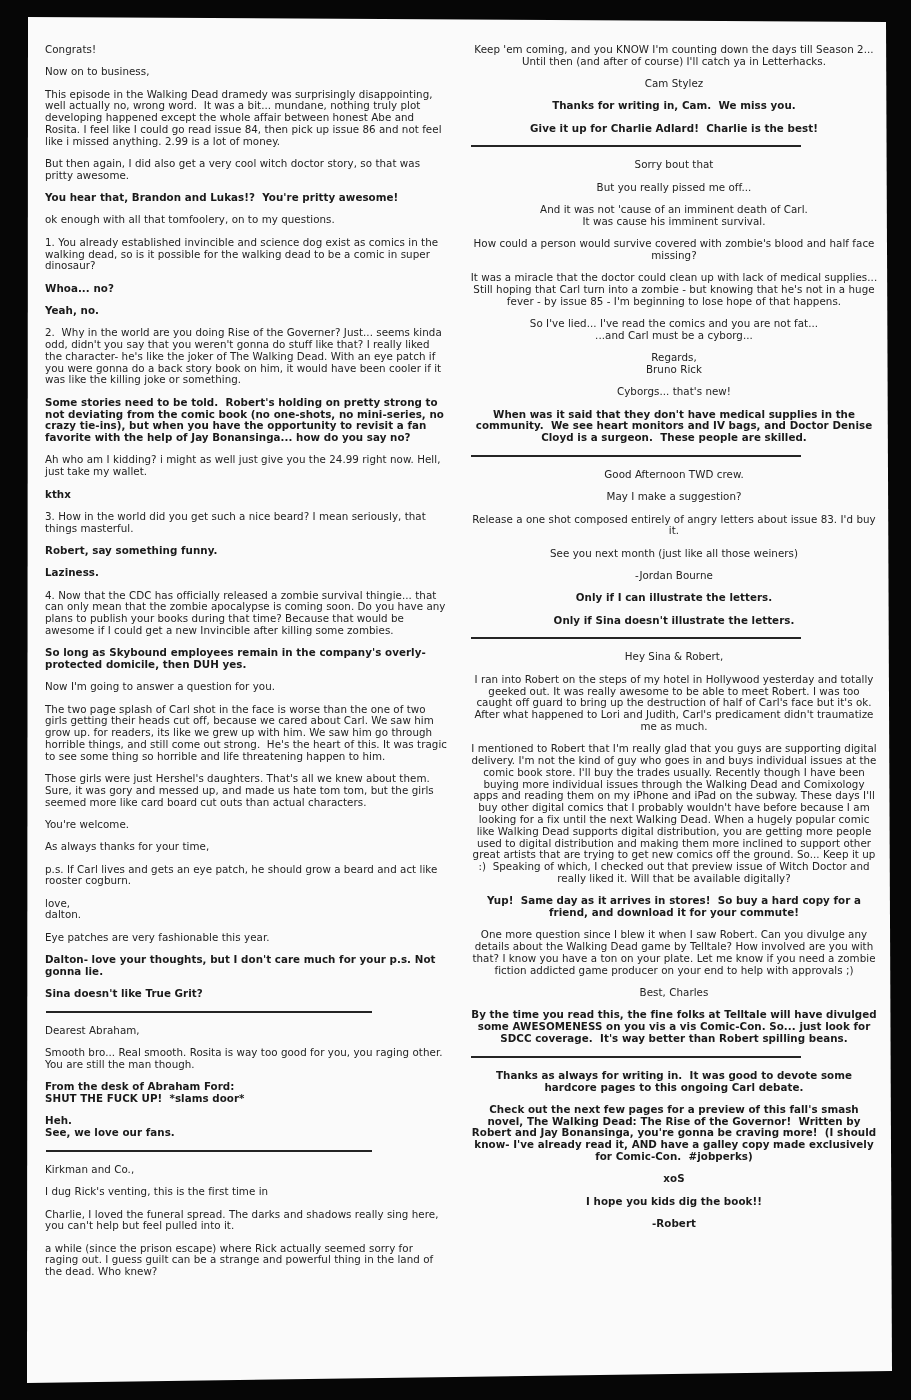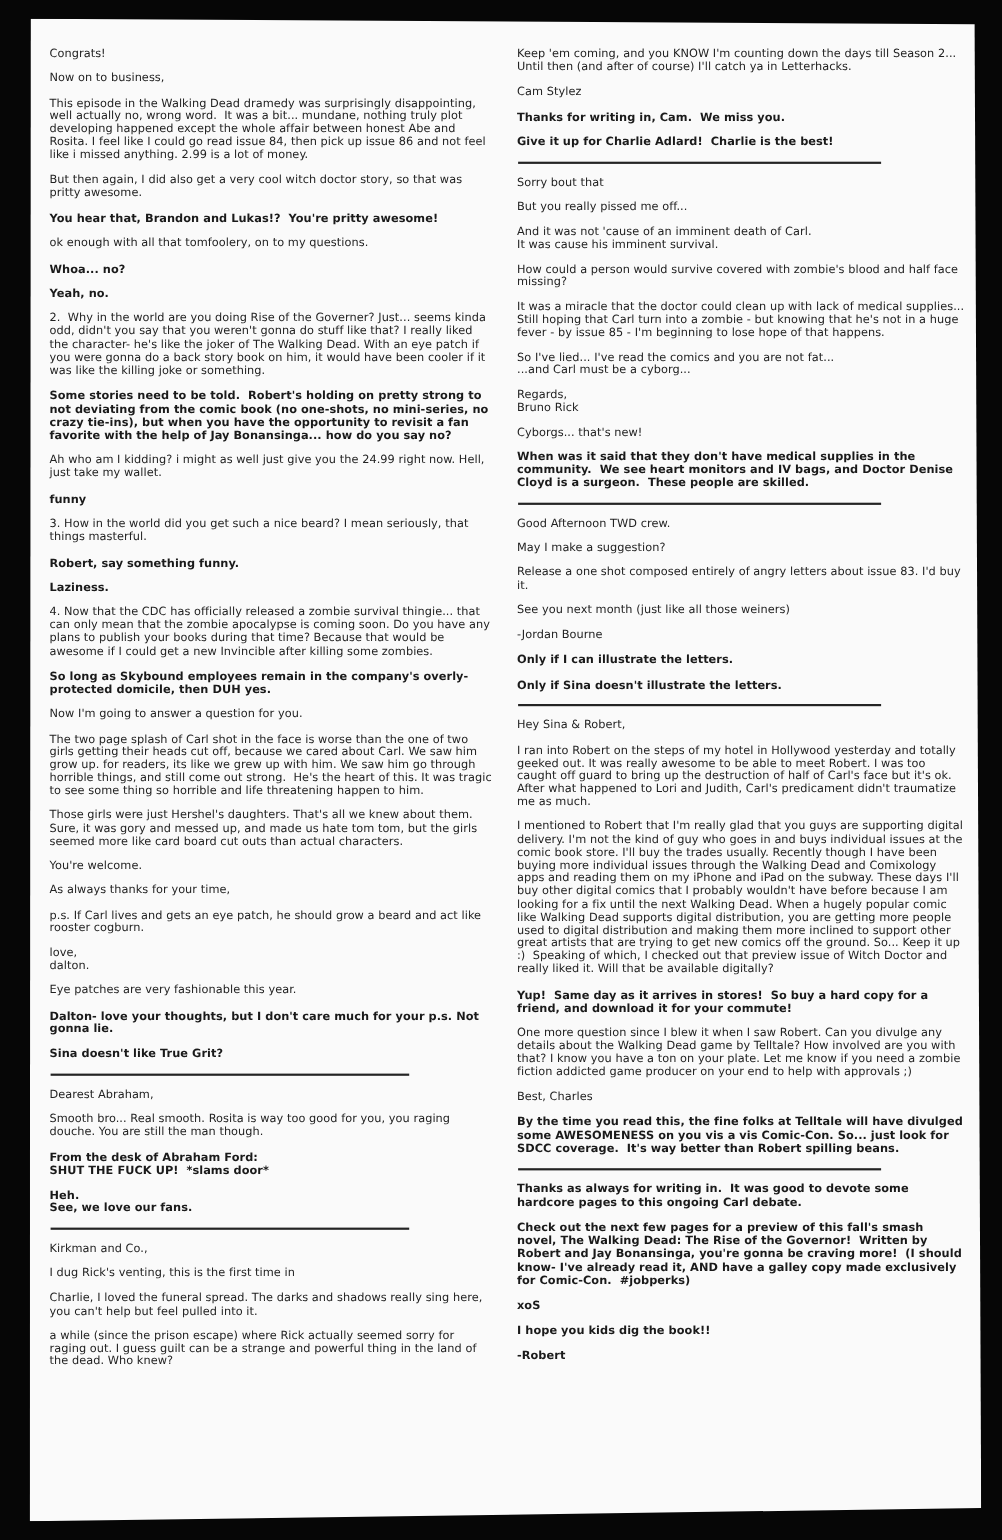--- a/index.html
+++ b/index.html
@@ -33,77 +33,78 @@
     color: #222;
     letter-spacing: 0.05px;
   }
   .col-left  { left: 45px;  width: 403px; }
   .col-right { left: 470px; width: 408px; }
   .col p {
     margin: 0 0 10.5px 0;
     white-space: pre-wrap;
   }
   .col p.plain      { font-weight: normal; font-style: normal; }
-  .col p.bold       { font-weight: bold;   font-style: normal; color: #1a1a1a; margin-top: 12px; }
+  .col p.bold       { font-weight: bold;   font-style: normal; color: #1a1a1a; }
   .col p.bolditalic { font-weight: bold;   color: #1a1a1a; }
   .rule {
     border: none;
     border-top: 2px solid #242424;
     width: 81%;
     margin: 11px 0 12px 1px;
   }
 </style>
 </head>
 <body style="background: rgb(6, 6, 6);">
 
 <div class="scan">
   <div class="paper" style="background: rgb(250, 250, 250); border-radius: 25px;">
     <div class="col col-left" style="color: rgb(34, 34, 34);">
         <p class="plain">Congrats!</p>
         <p class="plain">Now on to business,</p>
         <p class="plain">This episode in the Walking Dead dramedy was surprisingly disappointing, well actually no, wrong word.  It was a bit... mundane, nothing truly plot developing happened except the whole affair between honest Abe and Rosita. I feel like I could go read issue 84, then pick up issue 86 and not feel like i missed anything. 2.99 is a lot of money.</p>
         <p class="plain">But then again, I did also get a very cool witch doctor story, so that was pritty awesome.</p>
         <p class="bold">You hear that, Brandon and Lukas!?  You're pritty awesome!</p>
         <p class="plain">ok enough with all that tomfoolery, on to my questions.</p>
+        <p class="plain">1. You already established invincible and science dog exist as comics in the walking dead, so is it possible for the walking dead to be a comic in super dinosaur?</p>
         <p class="bold">Whoa... no?</p>
         <p class="bolditalic">Yeah, no.</p>
         <p class="plain">2.  Why in the world are you doing Rise of the Governer? Just... seems kinda odd, didn't you say that you weren't gonna do stuff like that? I really liked the character- he's like the joker of The Walking Dead. With an eye patch if you were gonna do a back story book on him, it would have been cooler if it was like the killing joke or something.</p>
         <p class="bold">Some stories need to be told.  Robert's holding on pretty strong to not deviating from the comic book (no one-shots, no mini-series, no crazy tie-ins), but when you have the opportunity to revisit a fan favorite with the help of Jay Bonansinga... how do you say no?</p>
         <p class="plain">Ah who am I kidding? i might as well just give you the 24.99 right now. Hell, just take my wallet.</p>
-        <p class="bold">funny</p>
+        <p class="bold">kthx</p>
         <p class="plain">3. How in the world did you get such a nice beard? I mean seriously, that things masterful.</p>
         <p class="bold">Robert, say something funny.</p>
         <p class="bolditalic">Laziness.</p>
         <p class="plain">4. Now that the CDC has officially released a zombie survival thingie... that can only mean that the zombie apocalypse is coming soon. Do you have any plans to publish your books during that time? Because that would be awesome if I could get a new Invincible after killing some zombies.</p>
         <p class="bold">So long as Skybound employees remain in the company's overly-protected domicile, then DUH yes.</p>
         <p class="plain">Now I'm going to answer a question for you.</p>
         <p class="plain">The two page splash of Carl shot in the face is worse than the one of two girls getting their heads cut off, because we cared about Carl. We saw him grow up. for readers, its like we grew up with him. We saw him go through horrible things, and still come out strong.  He's the heart of this. It was tragic to see some thing so horrible and life threatening happen to him.</p>
         <p class="plain">Those girls were just Hershel's daughters. That's all we knew about them. Sure, it was gory and messed up, and made us hate tom tom, but the girls seemed more like card board cut outs than actual characters.</p>
         <p class="plain">You're welcome.</p>
         <p class="plain">As always thanks for your time,</p>
         <p class="plain">p.s. If Carl lives and gets an eye patch, he should grow a beard and act like rooster cogburn.</p>
         <p class="plain">love,
 dalton.</p>
         <p class="plain">Eye patches are very fashionable this year.</p>
         <p class="bold">Dalton- love your thoughts, but I don't care much for your p.s. Not gonna lie.</p>
         <p class="bolditalic">Sina doesn't like True Grit?</p>
         <div class="rule" style="border-top-color: rgb(36, 36, 36);"></div>
         <p class="plain">Dearest Abraham,</p>
-        <p class="plain">Smooth bro... Real smooth. Rosita is way too good for you, you raging douche. You are still the man though.</p>
+        <p class="plain">Smooth bro... Real smooth. Rosita is way too good for you, you raging other. You are still the man though.</p>
         <p class="bold">From the desk of Abraham Ford:
 SHUT THE FUCK UP!  *slams door*</p>
         <p class="bolditalic">Heh.
 See, we love our fans.</p>
         <div class="rule" style="border-top-color: rgb(36, 36, 36);"></div>
         <p class="plain">Kirkman and Co.,</p>
         <p class="plain">I dug Rick's venting, this is the first time in</p>
         <p class="plain">Charlie, I loved the funeral spread. The darks and shadows really sing here, you can't help but feel pulled into it.</p>
         <p class="plain">a while (since the prison escape) where Rick actually seemed sorry for raging out. I guess guilt can be a strange and powerful thing in the land of the dead. Who knew?</p>
       </div>
-    <div class="col col-right" style="color: rgb(34, 34, 34);">
+    <div class="col col-right" style="color: rgb(34, 34, 34); text-align: center;">
         <p class="plain">Keep 'em coming, and you KNOW I'm counting down the days till Season 2... Until then (and after of course) I'll catch ya in Letterhacks.</p>
         <p class="plain">Cam Stylez</p>
         <p class="bold">Thanks for writing in, Cam.  We miss you.</p>
         <p class="bolditalic">Give it up for Charlie Adlard!  Charlie is the best!</p>
         <div class="rule" style="border-top-color: rgb(36, 36, 36);"></div>
         <p class="plain">Sorry bout that</p>
         <p class="plain">But you really pissed me off...</p>
         <p class="plain">And it was not 'cause of an imminent death of Carl.
 It was cause his imminent survival.</p>
         <p class="plain">How could a person would survive covered with zombie's blood and half face missing?</p>

